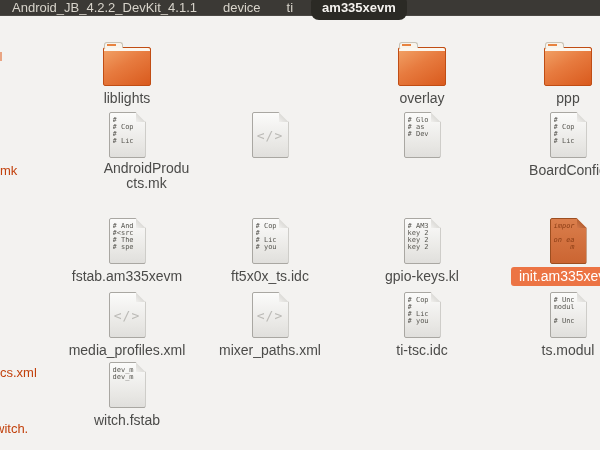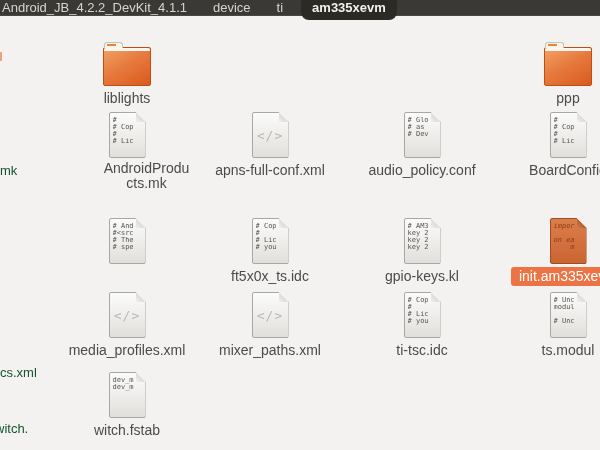--- a/index.html
+++ b/index.html
@@ -5,33 +5,33 @@
   html,body{margin:0;padding:0;}
   #canvas{
     position:relative;width:600px;height:450px;overflow:hidden;
     background:#f3f2f0;font-family:"Liberation Sans",sans-serif;
     -webkit-font-smoothing:antialiased;
   }
   
   .topbar{
     position:absolute;top:0;left:0;width:100%;height:16px;
     background:#3b3935;border-bottom:1px solid #4a4844;
-    display:flex;align-items:center;gap:26px;padding-left:2px;box-sizing:border-box;
+    display:flex;align-items:center;gap:26px;padding-left:12px;box-sizing:border-box;
   }
   .crumb{
     color:#d8d4cb;font-size:13px;white-space:nowrap;cursor:default;
   }
   .crumb.selected{
     background:#2b2a25;color:#f4f2ee;font-weight:bold;
     border-radius:8px;padding:5px 11px;margin-left:-8px;
   }
   
   .cell{position:absolute;width:130px;text-align:center;}
   .c1{left:62px}.c2{left:205px}.c3{left:357px}.c4{left:503px}
-  .r1{top:38px}.r2{top:110px}.r3{top:216px}.r4{top:290px}.r5{top:370px}
+  .r1{top:38px}.r2{top:110px}.r3{top:216px}.r4{top:290px}.r5{top:360px}
   .iconbox{height:48px;display:flex;align-items:flex-end;justify-content:center;margin-bottom:3px;}
   .label{
     display:inline-block;font-size:14px;line-height:15px;color:#4b4b49;max-width:128px;
   }
   .label.wrap{max-width:114px;word-break:break-all;margin-left:39px;}
   .label.sel{background:#ec7444;color:#ffffff;border-radius:3px;padding:2px 8px;max-width:none;}
   
   .folder{
     position:relative;width:46px;height:37px;border-radius:2px;
     background:linear-gradient(150deg,#f2a368 0%,#e77b3f 45%,#d95a1d 100%);
@@ -66,21 +66,21 @@
     display:flex;align-items:center;justify-content:center;height:100%;
     color:#bbbab6;font-size:13px;letter-spacing:1px;font-family:"DejaVu Sans Mono",monospace;
   }
   .page.sel{
     background:linear-gradient(180deg,#da7e4c 0%,#cb6532 100%);
     border-color:#9c4e20;
   }
   .page.sel::after{background:linear-gradient(to bottom left,#8d4315 0%,#b05c2e 45%,#d4784a 100%);}
   .page.sel .ptxt{color:#8a3d15;font-style:italic;}
   
-  .partial{position:absolute;font-size:13px;color:#14532d;}
+  .partial{position:absolute;font-size:13px;color:#c2410c;}
   .sliver{position:absolute;left:0;top:52px;width:2px;height:9px;background:#e9a583;}
 </style>
 </head>
 <body>
 
 <div id="canvas">
 
   <div class="topbar">
     <span class="crumb">Android_JB_4.2.2_DevKit_4.1.1</span>
     <span class="crumb">device</span>
@@ -89,20 +89,26 @@
   </div>
 
   <div class="sliver"></div>
 
   <div class="cell c1 r1">
     <div class="iconbox">
         <div class="folder"></div>
       </div>
     <span class="label">liblights</span>
   </div>
+  <div class="cell c3 r1">
+    <div class="iconbox">
+        <div class="folder"></div>
+      </div>
+    <span class="label">overlay</span>
+  </div>
   <div class="cell c4 r1">
     <div class="iconbox">
         <div class="folder"></div>
       </div>
     <span class="label">ppp</span>
   </div>
 
   <span class="partial" style="left:0;top:163px;">mk</span>
 
   <div class="cell c1 r2">
@@ -118,34 +124,32 @@
     </div>
     <span class="label wrap">AndroidProducts.mk</span>
   </div>
 
   <div class="cell c2 r2">
     <div class="iconbox">
       <div class="page">
         <div class="pglyph">&lt;/&gt;</div>
       </div>
     </div>
-    <span class="label">apns-full-conf.xml</span>
   </div>
 
   <div class="cell c3 r2">
     <div class="iconbox">
       <div class="page">
         <div class="ptxt">
           <span class="pl"># Glo</span>
           <span class="pl"># as</span>
           <span class="pl"># Dev</span>
         </div>
       </div>
     </div>
-    <span class="label">audio_policy.conf</span>
   </div>
 
   <div class="cell c4 r2">
     <div class="iconbox">
       <div class="page">
         <div class="ptxt">
           <span class="pl">#</span>
           <span class="pl"># Cop</span>
           <span class="pl">#</span>
           <span class="pl"># Lic</span>
@@ -159,20 +163,21 @@
     <div class="iconbox">
       <div class="page">
         <div class="ptxt">
           <span class="pl"># And</span>
           <span class="pl">#&lt;src</span>
           <span class="pl"># The</span>
           <span class="pl"># spe</span>
         </div>
       </div>
     </div>
+    <span class="label">fstab.am335xevm</span>
   </div>
 
   <div class="cell c2 r3">
     <div class="iconbox">
       <div class="page">
         <div class="ptxt">
           <span class="pl"># Cop</span>
           <span class="pl">#</span>
           <span class="pl"># Lic</span>
           <span class="pl"># you</span>

